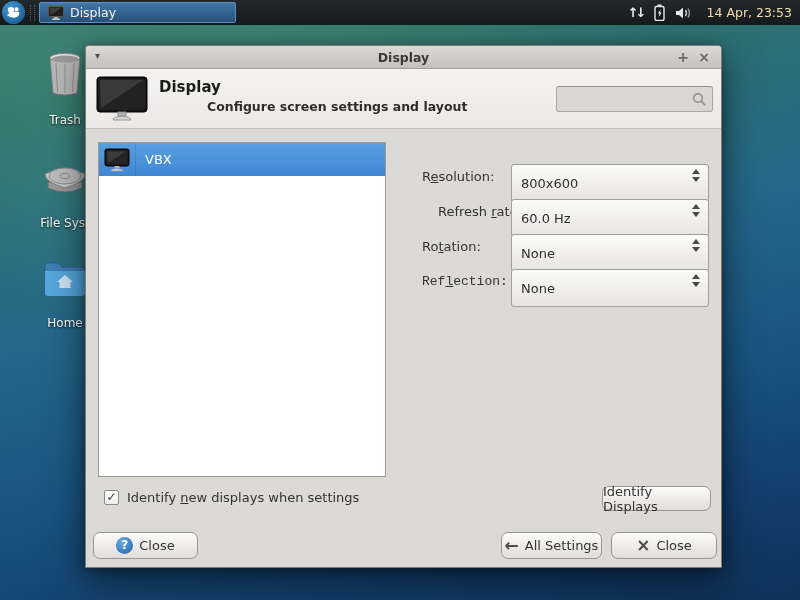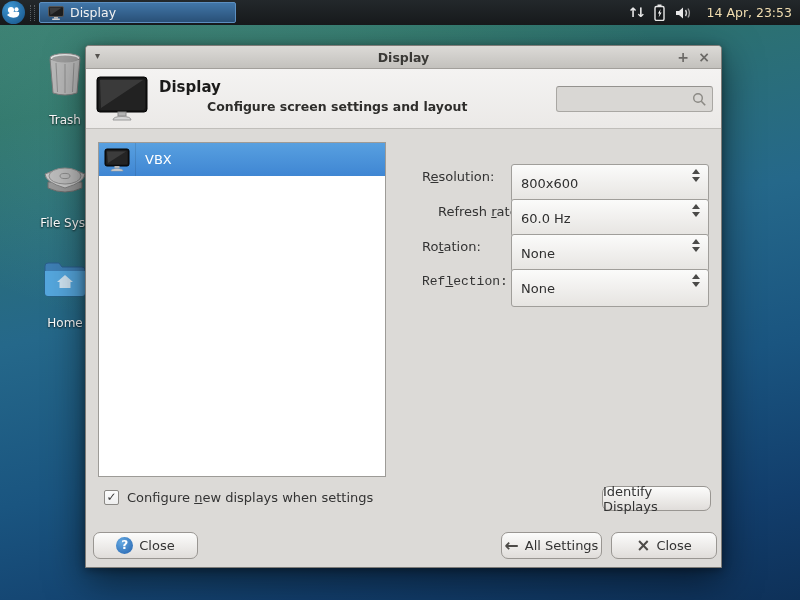--- a/index.html
+++ b/index.html
@@ -240,21 +240,21 @@
     <div class="combo" style="top:140px;">
       <span>None</span>
       <span class="spin">
           <span class="tri-up"></span>
           <span class="tri-down"></span>
         </span>
     </div>
 
     <div class="chk-row">
       <span class="chk-box">✓</span>
-      <span class="chk-label"><span>Configure </span><u>n</u><span>ew displays when settings</span></span>
+      <span class="chk-label"><span>Identify </span><u>n</u><span>ew displays when settings</span></span>
     </div>
     <div class="btn btn-identify">
       <span>Identify Displays</span>
     </div>
 
     <div class="btn btn-help">
       <span class="help-badge">?</span>
       <span>Close</span>
     </div>
     <div class="btn btn-allset">

